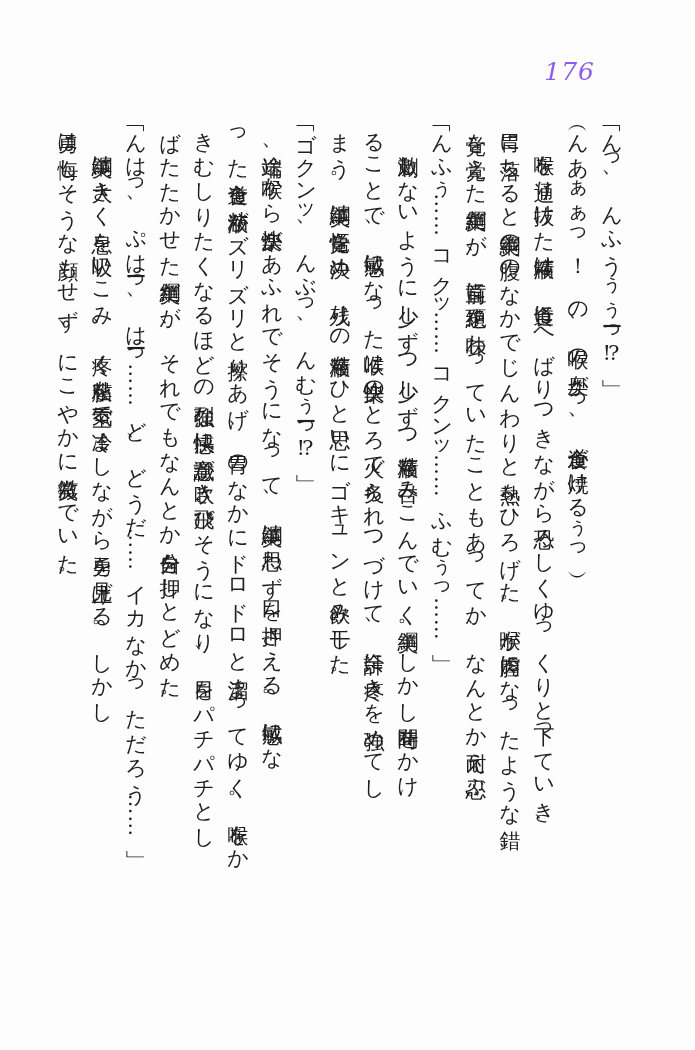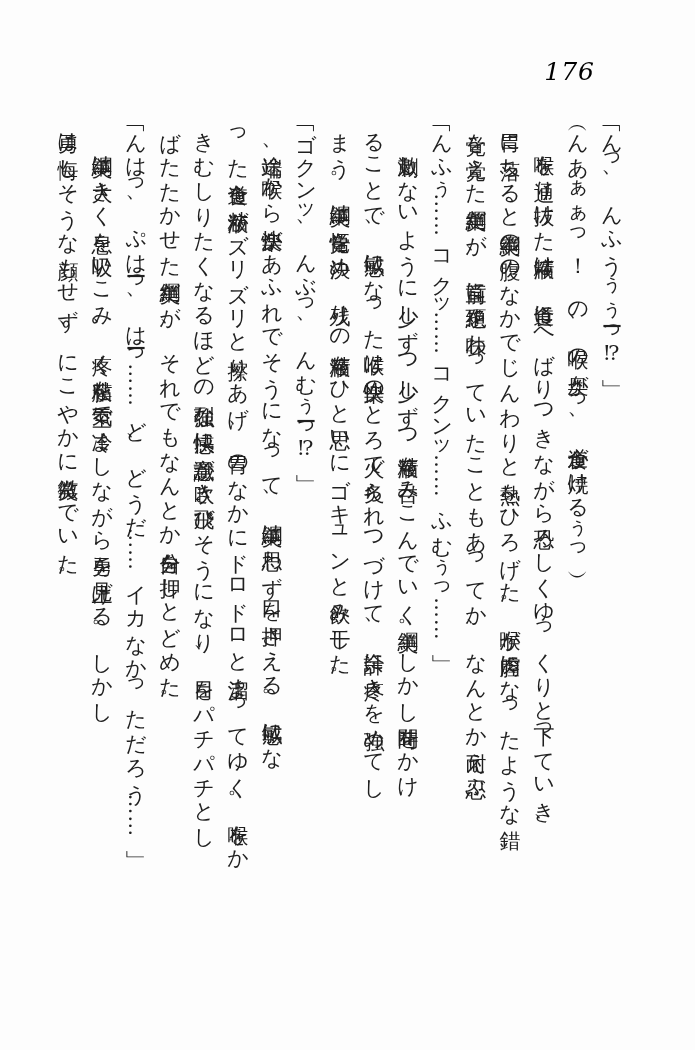--- a/index.html
+++ b/index.html
@@ -15,21 +15,21 @@
     background: #fdfdfd;
     overflow: hidden;
     color: #1f1f1f;
   }
   .page-number {
     position: absolute;
     top: 58px;
     right: 100px;
     font-size: 25px;
     font-style: italic;
-    color: #000000;
+    color: #8b5cf6;
     letter-spacing: 1px;
     line-height: 1.1;
   }
   .text-block {
     position: absolute;
     top: 118px;
     right: 66px;
     height: 840px;
     writing-mode: vertical-rl;
     text-orientation: mixed;

